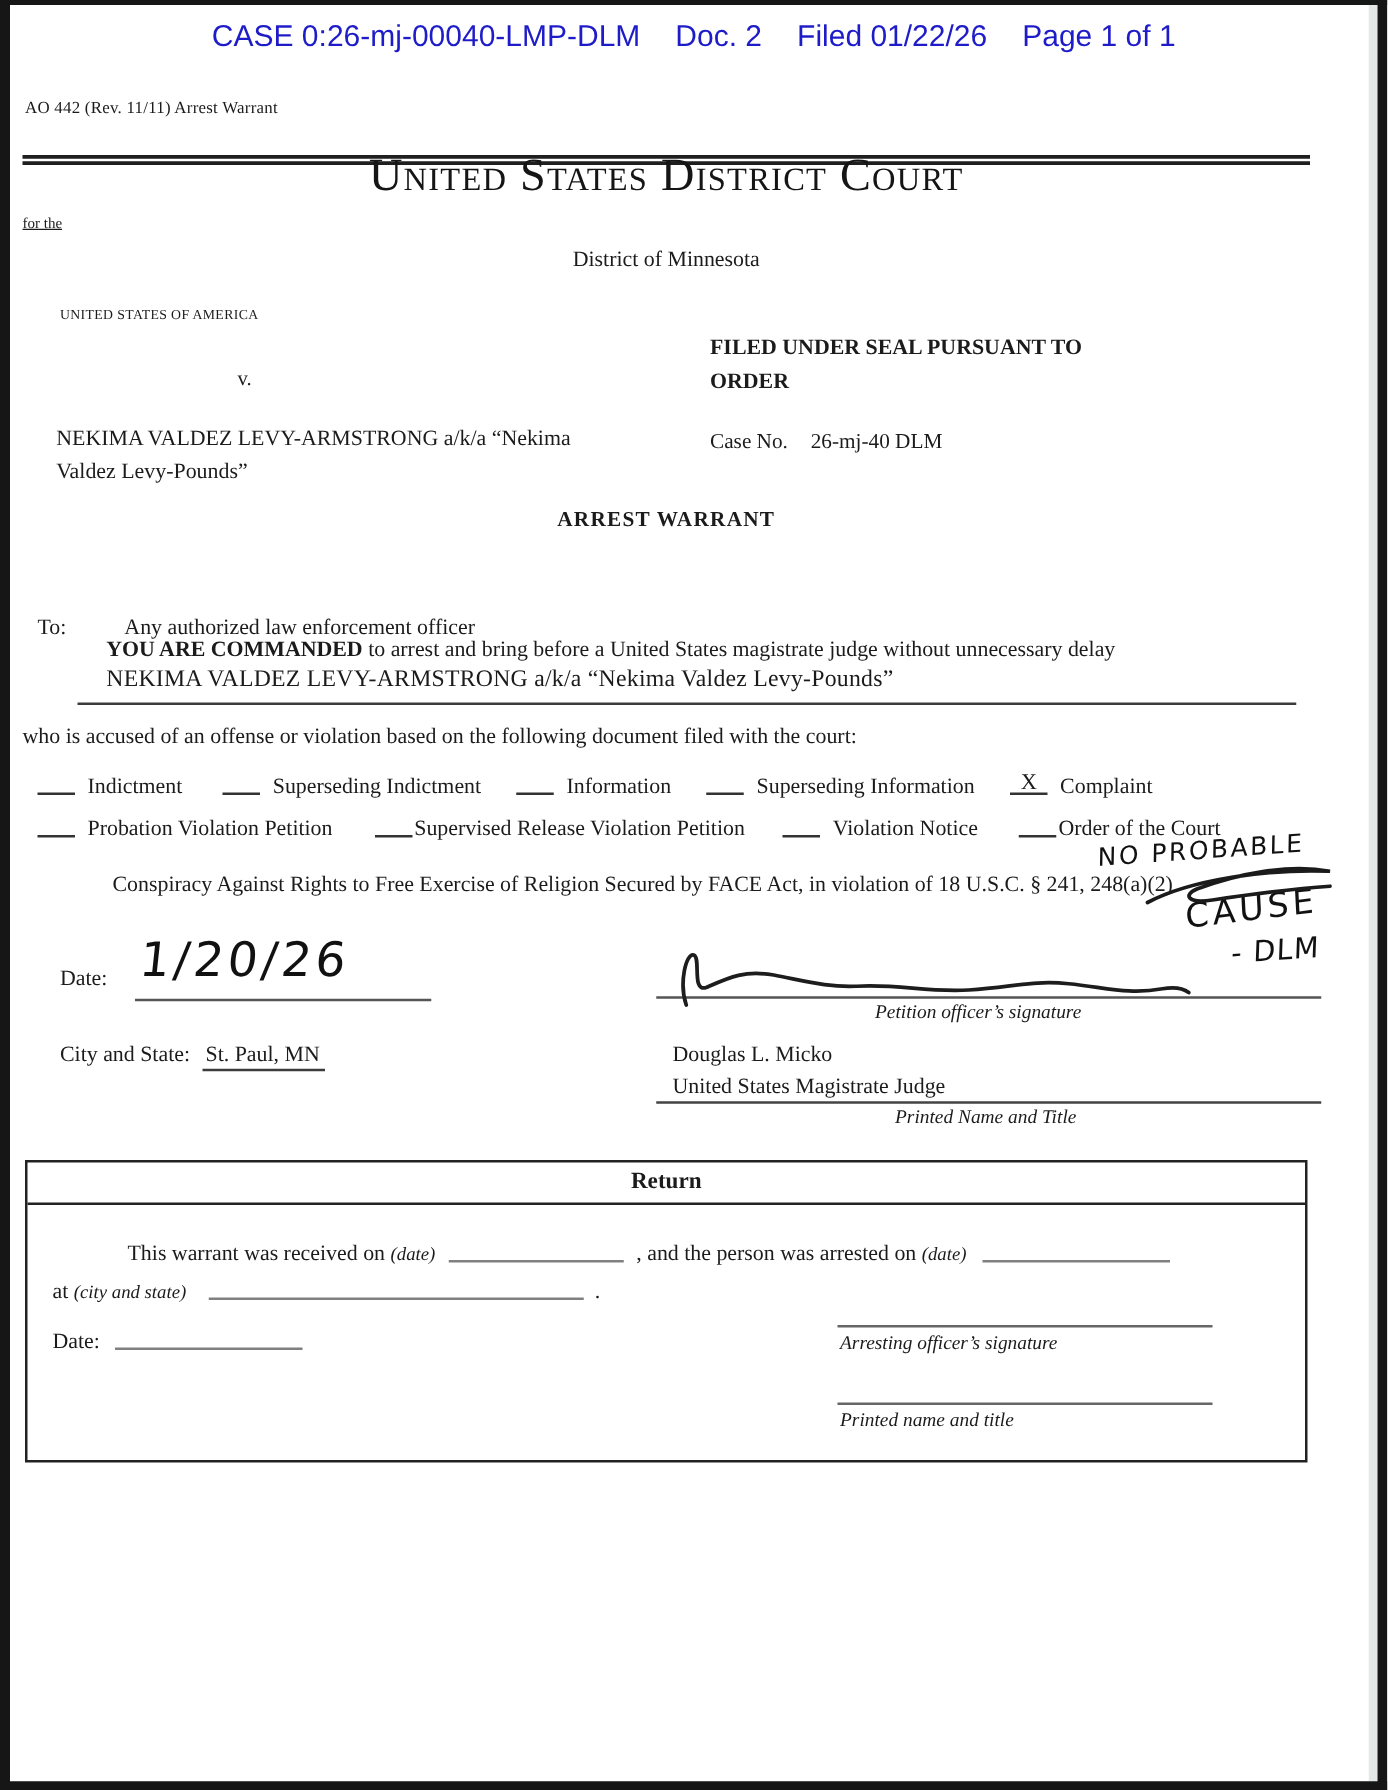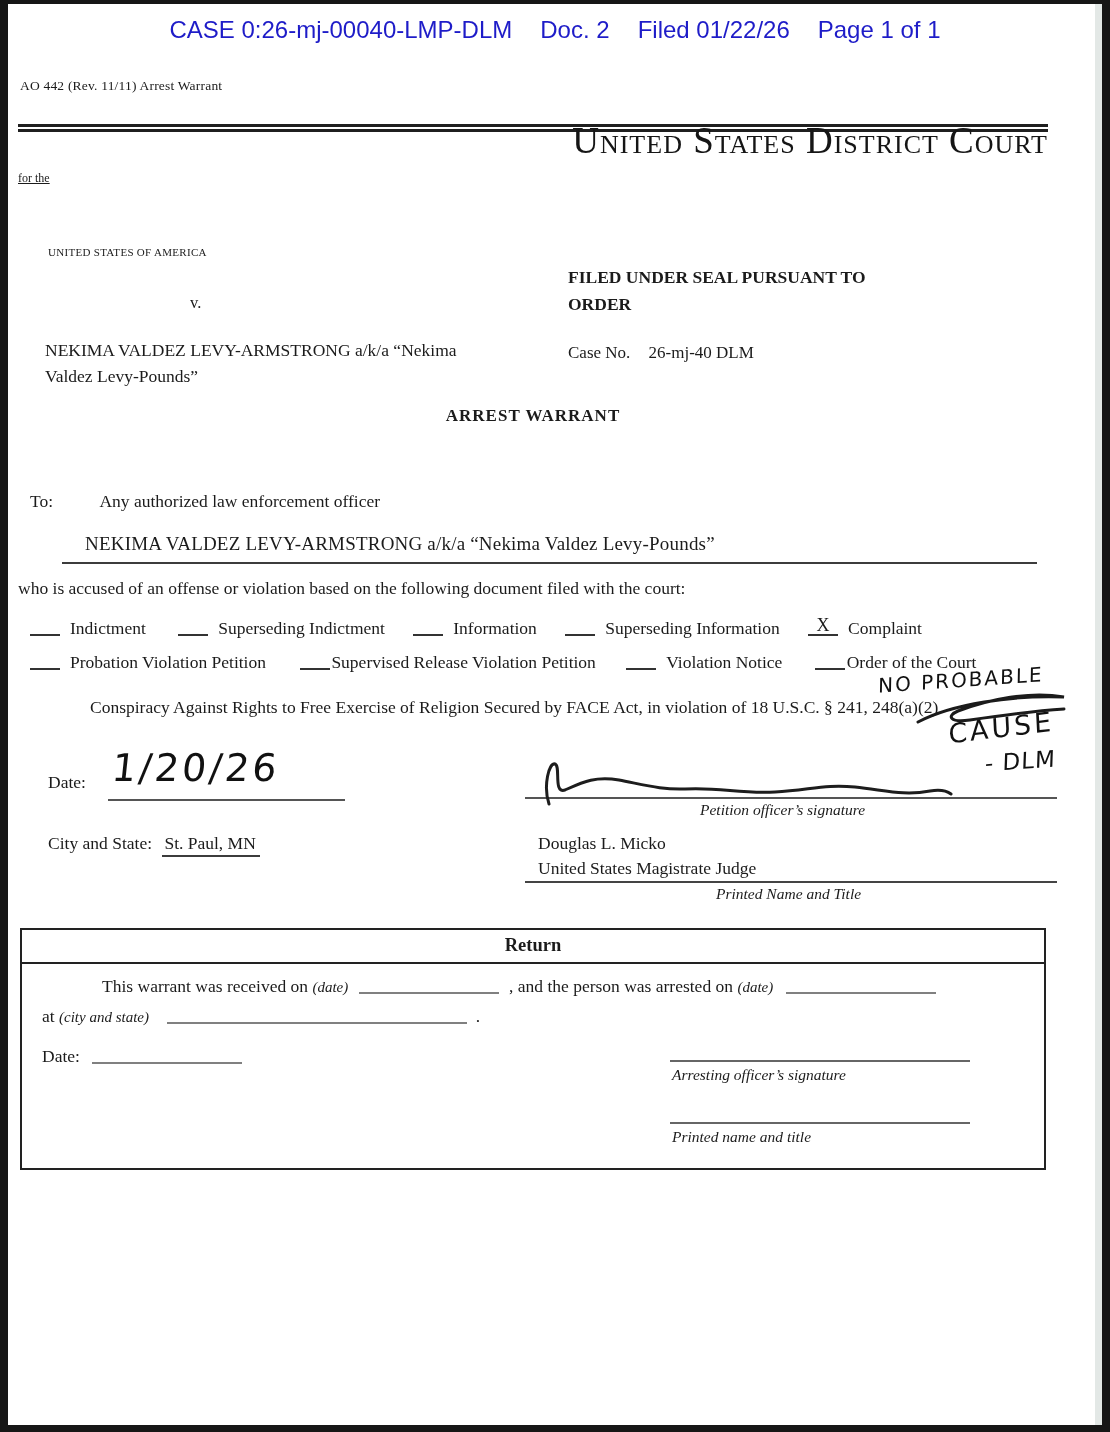--- a/index.html
+++ b/index.html
@@ -13,21 +13,21 @@
   .edge-right{right:0;top:0;width:8px;height:1432px;}
   .edge-bottom{left:0;bottom:0;width:1110px;height:7px;}
   .gray-strip{position:absolute;right:8px;top:4px;width:7px;height:1421px;background:#e3e8e6;z-index:39;}
 
   .stamp{left:0;top:16px;width:1110px;display:flex;justify-content:center;gap:28px;
          font-family:"Liberation Sans",sans-serif;font-size:24px;color:#1e1cc8;}
   .form-id{left:20px;top:78px;font-size:13.5px;letter-spacing:.2px;}
 
   .dbl-rule{left:18px;top:124px;width:1030px;height:2px;
             border-top:3px solid #1f1f1f;border-bottom:3px solid #1f1f1f;}
-  .court-title{left:18px;top:119px;width:1030px;text-align:right;
+  .court-title{left:18px;top:119px;width:1030px;text-align:center;
                font-variant:small-caps;font-size:37px;letter-spacing:1px;color:#151515;}
   .for-the{left:18px;top:171px;width:1030px;text-align:left;font-size:12px;text-decoration:underline;}
   .district{left:18px;top:197px;width:1030px;text-align:center;font-size:17.5px;}
 
   .plaintiff{left:48px;top:246px;font-size:11px;letter-spacing:.3px;}
   .sealed{left:568px;top:264px;width:370px;font-weight:bold;font-size:17.5px;line-height:1.55;}
   .versus{left:190px;top:293px;font-size:16.5px;}
   .defendant{left:45px;top:337px;width:500px;font-size:17.5px;line-height:1.5;}
   .case-no{left:568px;top:343px;font-size:17px;}
   .case-no .val{margin-left:14px;}
@@ -64,21 +64,21 @@
   .city-state{left:48px;top:833px;font-size:17.5px;}
   .city-state .val{border-bottom:2px solid #3c3c3c;padding:0 4px 2px 2px;margin-left:6px;}
   .judge-name{left:538px;top:833px;font-size:17.5px;}
   .judge-title{left:538px;top:858px;font-size:17.5px;}
   .printed-line{left:525px;top:881px;width:532px;border-bottom:2.5px solid #444;height:0;}
   .printed-caption{left:716px;top:885px;font-style:italic;font-size:15.5px;}
 
   .return-box{left:20px;top:928px;width:1026px;height:242px;border:2.5px solid #222;box-sizing:border-box;}
   .return-head{border-bottom:2.5px solid #222;text-align:center;font-weight:bold;
                font-size:18.5px;padding:5px 0 6px 0;}
-  .rb{position:absolute;font-size:17.5px;}
+  .rb{position:absolute;font-size:17.5px;margin-top:16px;}
   .rb .it{font-style:italic;font-size:15px;}
   .blank2{display:inline-block;border-bottom:2px solid #808080;height:14px;vertical-align:-2px;}
   .rb-line1{left:80px;top:46px;}
   .rb-line2{left:20px;top:76px;}
   .rb-date{left:20px;top:116px;}
   .rb-sig-line{left:648px;top:130px;width:300px;border-bottom:2px solid #666;height:0;}
   .rb-sig-cap{left:650px;top:136px;font-style:italic;font-size:15.5px;}
   .rb-pn-line{left:648px;top:192px;width:300px;border-bottom:2px solid #666;height:0;}
   .rb-pn-cap{left:650px;top:198px;font-style:italic;font-size:15.5px;}
 
@@ -101,20 +101,21 @@
     <span>Doc. 2</span>
     <span>Filed 01/22/26</span>
     <span>Page 1 of 1</span>
   </div>
 
   <div class="abs form-id">AO 442 (Rev. 11/11) Arrest Warrant</div>
 
   <div class="abs dbl-rule"></div>
   <div class="abs court-title">United States District Court</div>
   <div class="abs for-the">for the</div>
+  <div class="abs district">District of Minnesota</div>
 
   <div class="abs plaintiff">UNITED STATES OF AMERICA</div>
   <div class="abs sealed">
     <div>FILED UNDER SEAL PURSUANT TO</div>
     <div>ORDER</div>
   </div>
   <div class="abs versus">v.</div>
   <div class="abs defendant">
     <div>NEKIMA VALDEZ LEVY-ARMSTRONG a/k/a “Nekima</div>
     <div>Valdez Levy-Pounds”</div>
@@ -122,20 +123,21 @@
   <div class="abs case-no">
     <span>Case No.</span>
     <span class="val">26-mj-40 DLM</span>
   </div>
 
   <div class="abs arrest-title">ARREST WARRANT</div>
   <div class="abs to-row">
     <span>To:</span>
     <span class="val">Any authorized law enforcement officer</span>
   </div>
+  <div class="abs commanded"><b>YOU ARE COMMANDED</b><span> to arrest and bring before a United States magistrate judge without unnecessary delay</span></div>
   <div class="abs name-line">NEKIMA VALDEZ LEVY-ARMSTRONG a/k/a “Nekima Valdez Levy-Pounds”</div>
   <div class="abs accused">who is accused of an offense or violation based on the following document filed with the court:</div>
 
   <div class="abs opt-row row1">
     <span class="opt" style="margin-right:28px">
       <span class="blank"></span><span>Indictment</span></span>
     <span class="opt" style="margin-right:24px">
       <span class="blank"></span><span>Superseding Indictment</span></span>
     <span class="opt" style="margin-right:24px">
       <span class="blank"></span><span>Information</span></span>

